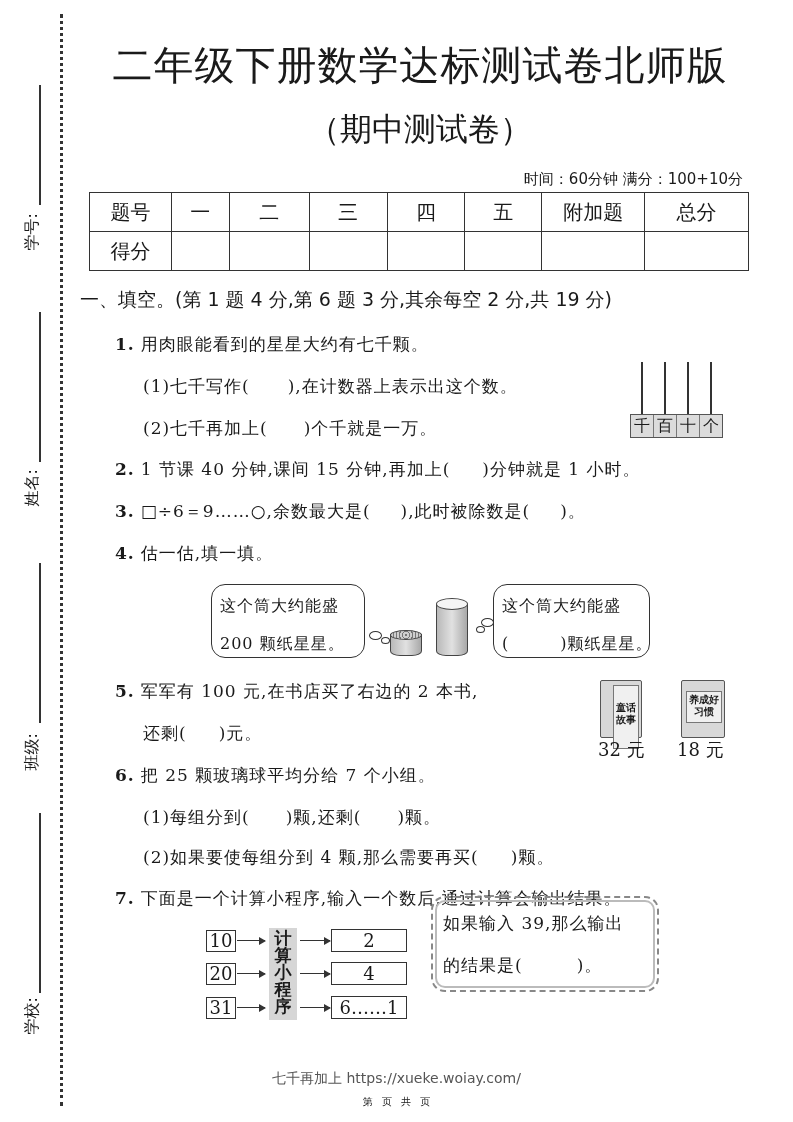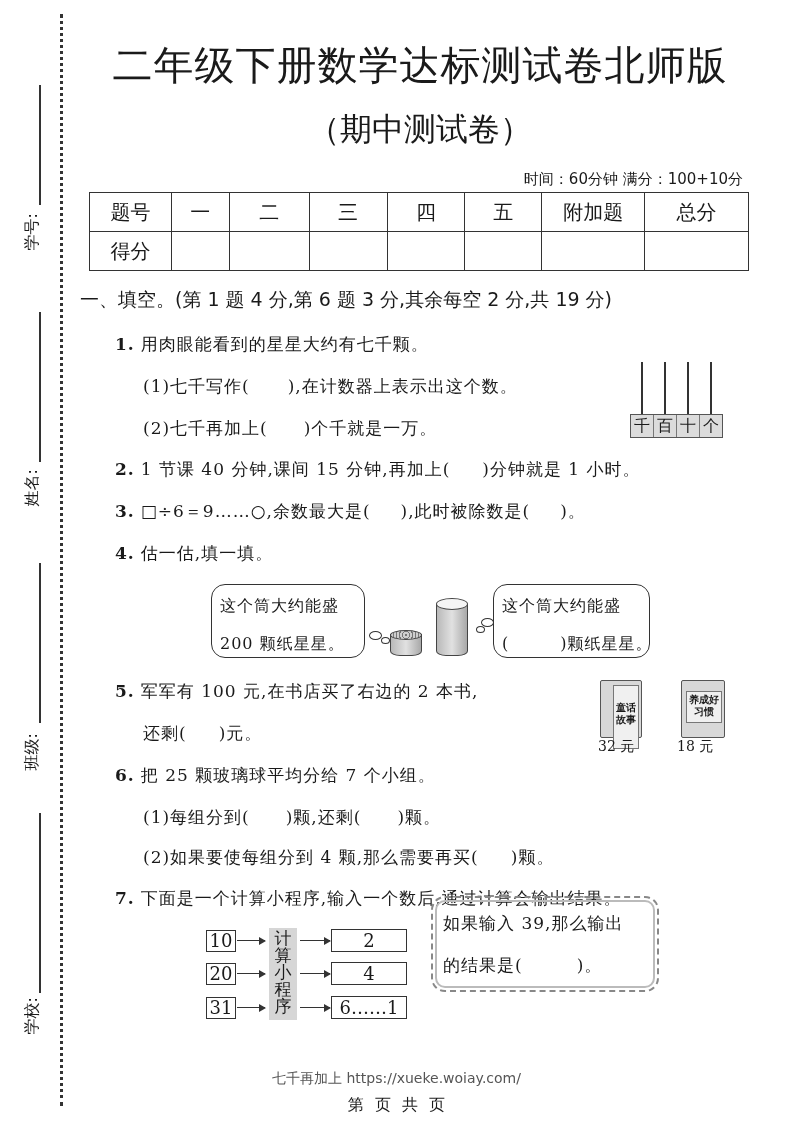--- a/index.html
+++ b/index.html
@@ -44,36 +44,36 @@
   .bubble div { height: 38px; line-height: 30px; white-space: nowrap; }
   .dot-bubble { position: absolute; border: 1.2px solid #333; border-radius: 50%; background: #fff; }
 
   .cyl { position: absolute; background: linear-gradient(90deg,#b9b9b9,#e1e1e1 50%,#a9a9a9); border: 1.2px solid #444; border-radius: 0 0 10px 10px / 0 0 5px 5px; }
   .cyl-top { position: absolute; border: 1.2px solid #444; border-radius: 50%; background: #f5f5f5; }
 
   .book { position: absolute; border: 1.2px solid #555; background: #d8d8d8; border-radius: 2px; }
   .book-face { position: absolute; background: #f0f0f0; border: 1px solid #777;
                font-family: "DejaVu Sans", sans-serif; font-weight: bold; font-size: 10px;
                text-align: center; line-height: 12px; }
-  .price { position: absolute; font-size: 14px; }
+  .price { position: absolute; font-size: 18px; }
 
   .box { position: absolute; border: 1.2px solid #333; text-align: center; font-size: 18px; background: #fff; }
   .arrow { position: absolute; height: 1.2px; background: #333; }
   .arrow::after { content: ""; position: absolute; right: -1px; top: -3.5px; border-left: 7px solid #333;
                   border-top: 4px solid transparent; border-bottom: 4px solid transparent; }
   .program { position: absolute; background: #d6d6d6; width: 28px; text-align: center;
-             font-family: "DejaVu Sans", sans-serif; font-weight: normal; font-size: 17px; line-height: 17px; padding: 2px 0; }
+             font-family: "DejaVu Sans", sans-serif; font-weight: bold; font-size: 17px; line-height: 17px; padding: 2px 0; }
   .note { position: absolute; border: 2px dashed #888; border-radius: 14px; outline: 2px solid #bbb; outline-offset: -6px;
           font-size: 17px; padding: 8px 10px; box-sizing: border-box; letter-spacing: 1px; }
   .note div { height: 42px; line-height: 34px; white-space: nowrap; }
 
   .footer-src { position: absolute; left: 0; width: 793px; text-align: center; top: 1070px;
                 font-size: 14px; color: #555; font-family: "DejaVu Sans", sans-serif; }
   .footer-page { position: absolute; left: 0; width: 793px; text-align: center; top: 1095px;
-                 font-size: 16px; font-family: "DejaVu Sans", sans-serif; word-spacing: 6px; }
+                 font-size: 10px; font-family: "DejaVu Sans", sans-serif; word-spacing: 6px; }
 </style>
 </head>
 <body>
 
 <div class="dotline"></div>
 
 <div class="margin-line" style="top:85px;height:120px;"></div>
 <div class="margin-label" style="top:228px;">学号:</div>
 
 <div class="margin-line" style="top:312px;height:150px;"></div>

